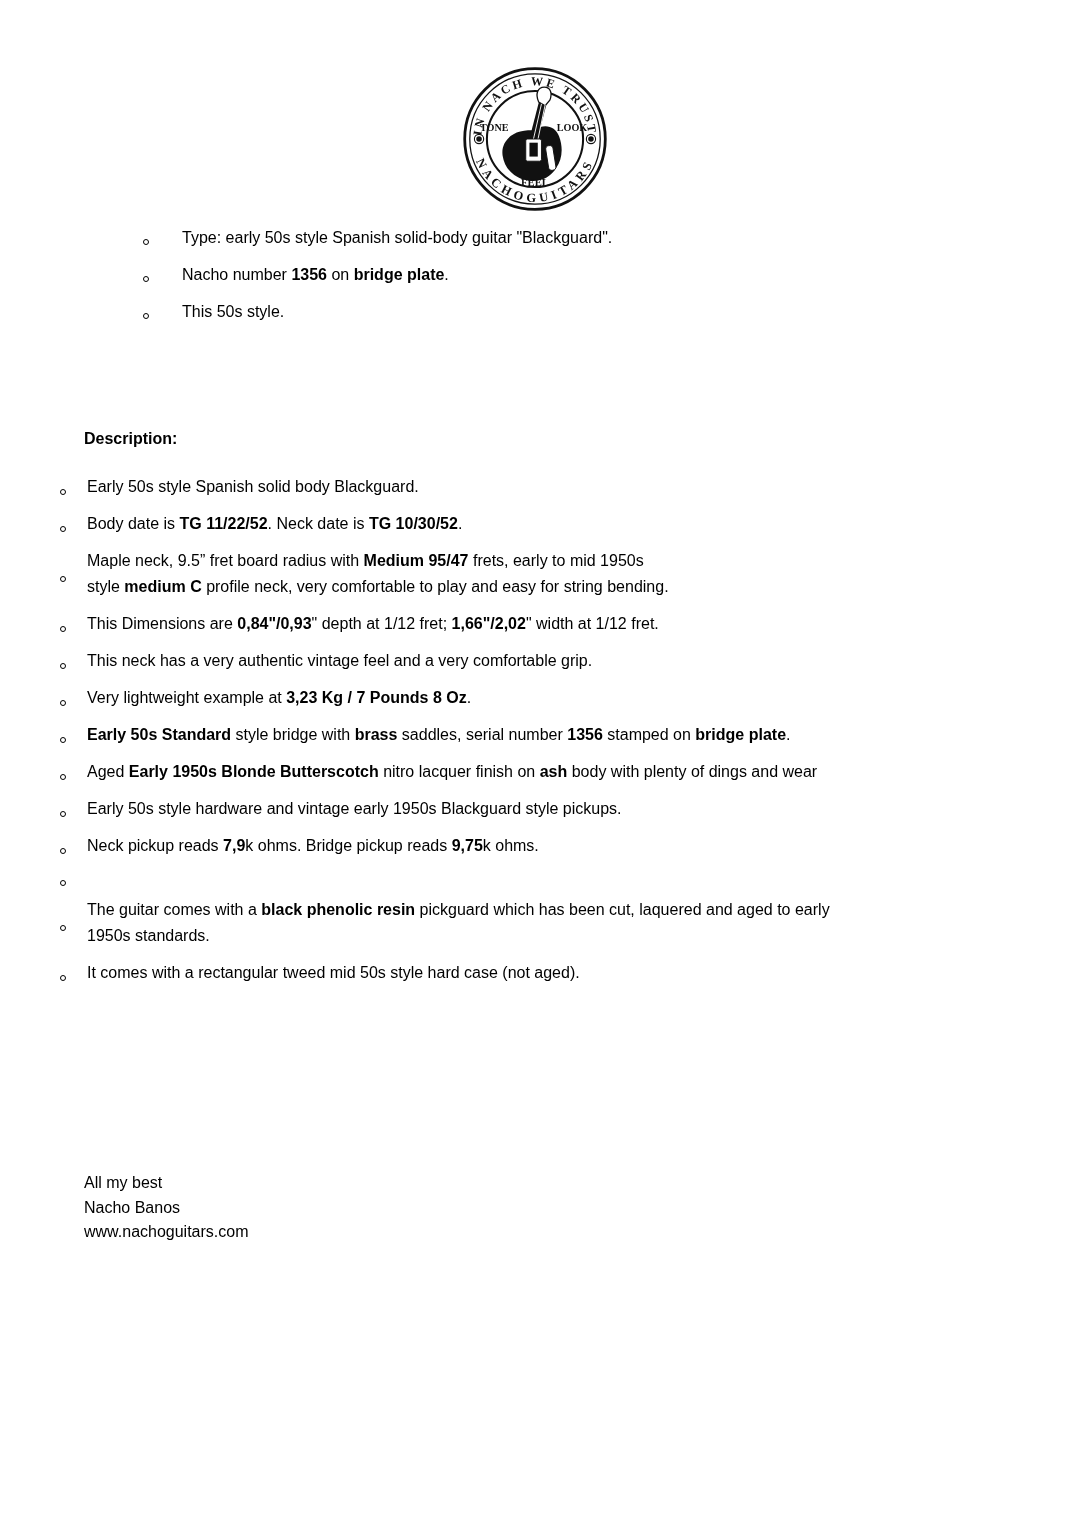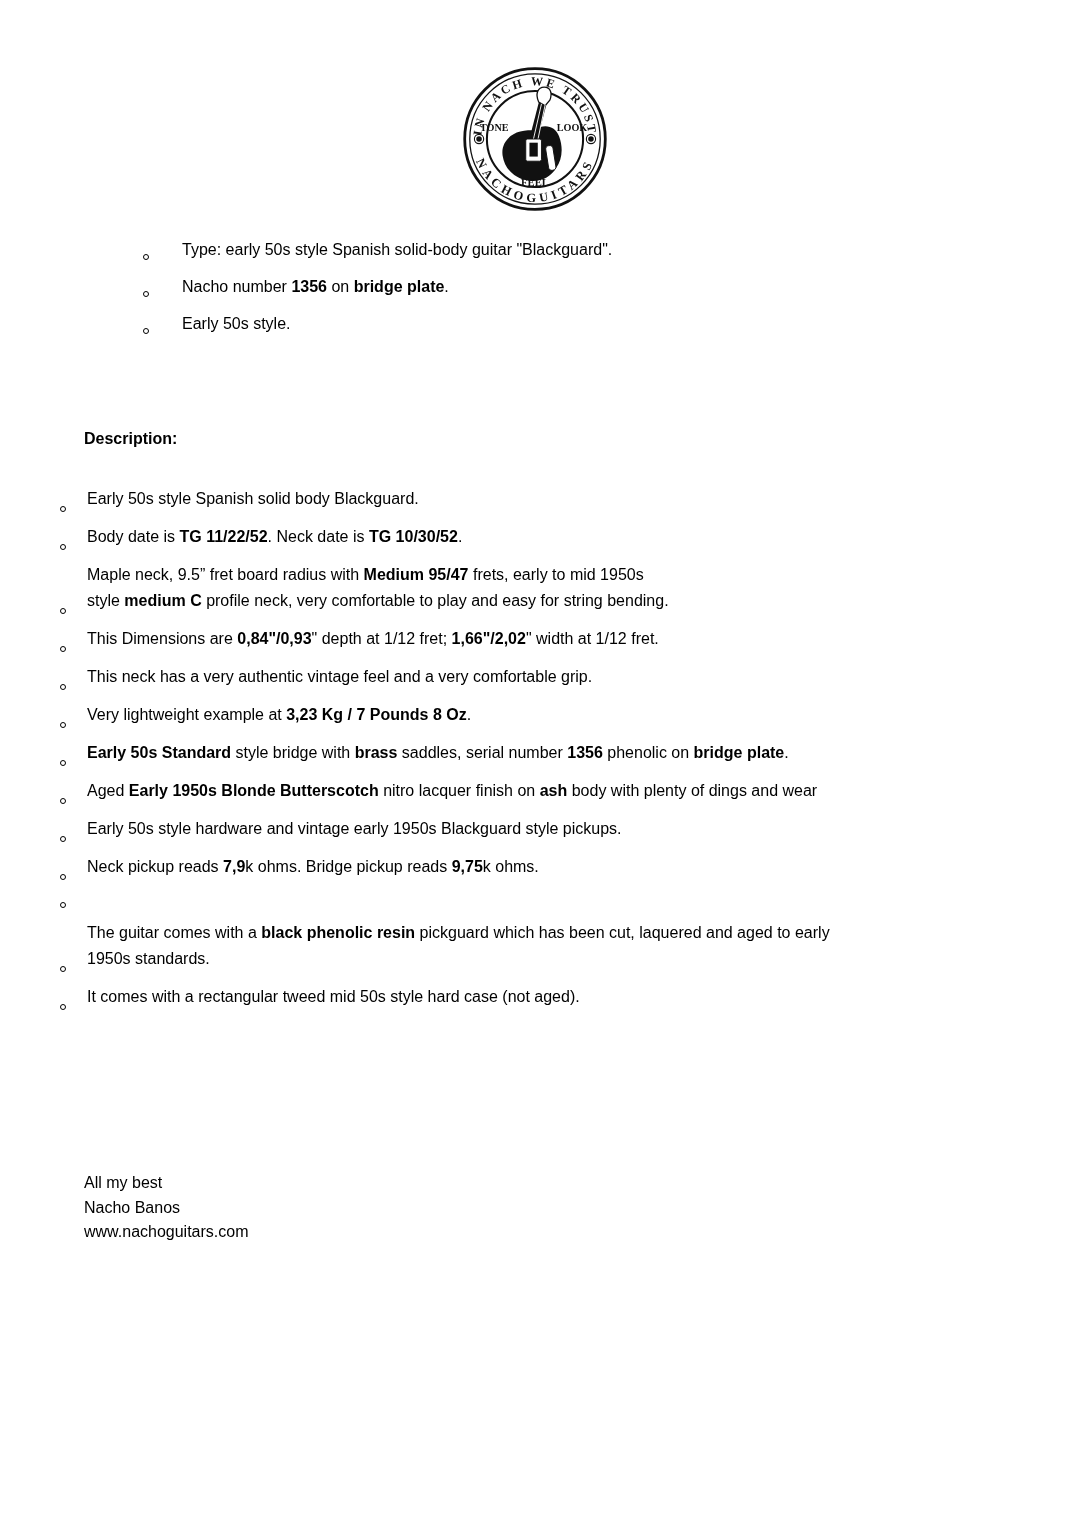--- a/index.html
+++ b/index.html
@@ -14,21 +14,21 @@
   }
   .abs { position:absolute; }
 
   
   .logo { left:461px; top:65px; width:148px; height:148px; }
   .logo svg { width:100%; height:100%; display:block; }
   .seal-text { font-family:"Liberation Serif","DejaVu Serif",serif; font-weight:bold; fill:#111; }
 
   
   ul { list-style:none; }
-  .item { display:flex; align-items:flex-end;margin-top:12px; }
+  .item { display:flex; align-items:center; }
   .bullet {
     flex:0 0 auto; width:6px; height:6px;
     border:1.2px solid #000; border-radius:50%;
     background:transparent;
   }
   .summary-list { left:143px; top:228px; width:760px; }
   .summary-list .item { line-height:20px; margin-bottom:17px; }
   .summary-list .bullet { margin:7px 33px 0 0; }
 
   .desc-heading { left:84px; top:430px; line-height:18px; font-weight:bold; }
@@ -91,21 +91,21 @@
     <li class="item">
       <span class="bullet"></span>
       <span class="txt"><span>Type: early 50s style Spanish solid-body guitar "Blackguard".</span></span>
     </li>
     <li class="item">
       <span class="bullet"></span>
       <span class="txt"><span>Nacho number </span><b>1356</b><span> on </span><b>bridge plate</b><span>.</span></span>
     </li>
     <li class="item">
       <span class="bullet"></span>
-      <span class="txt"><span>Early 50s style.</span></span>
+      <span class="txt"><span>This 50s style.</span></span>
     </li>
   </ul>
 
 <div class="abs desc-heading">Description:</div>
 
 <ul class="abs desc-list">
     <li class="item">
       <span class="bullet"></span>
       <span class="txt"><span>Early 50s style Spanish solid body Blackguard.</span></span>
     </li>
@@ -124,21 +124,21 @@
     <li class="item">
       <span class="bullet"></span>
       <span class="txt"><span>This neck has a very authentic vintage feel and a very comfortable grip.</span></span>
     </li>
     <li class="item">
       <span class="bullet"></span>
       <span class="txt"><span>Very lightweight example at </span><b>3,23 Kg / 7 Pounds 8 Oz</b><span>.</span></span>
     </li>
     <li class="item">
       <span class="bullet"></span>
-      <span class="txt"><b>Early 50s Standard</b><span> style bridge with </span><b>brass</b><span> saddles, serial number </span><b>1356</b><span> phenolic on </span><b>bridge plate</b><span>.</span></span>
+      <span class="txt"><b>Early 50s Standard</b><span> style bridge with </span><b>brass</b><span> saddles, serial number </span><b>1356</b><span> stamped on </span><b>bridge plate</b><span>.</span></span>
     </li>
     <li class="item">
       <span class="bullet"></span>
       <span class="txt"><span>Aged </span><b>Early 1950s Blonde Butterscotch</b><span> nitro lacquer finish on </span><b>ash</b><span> body with plenty of dings and wear</span><br></span>
     </li>
     <li class="item">
       <span class="bullet"></span>
       <span class="txt"><span>Early 50s style hardware and vintage early 1950s Blackguard style pickups.</span></span>
     </li>
     <li class="item">

